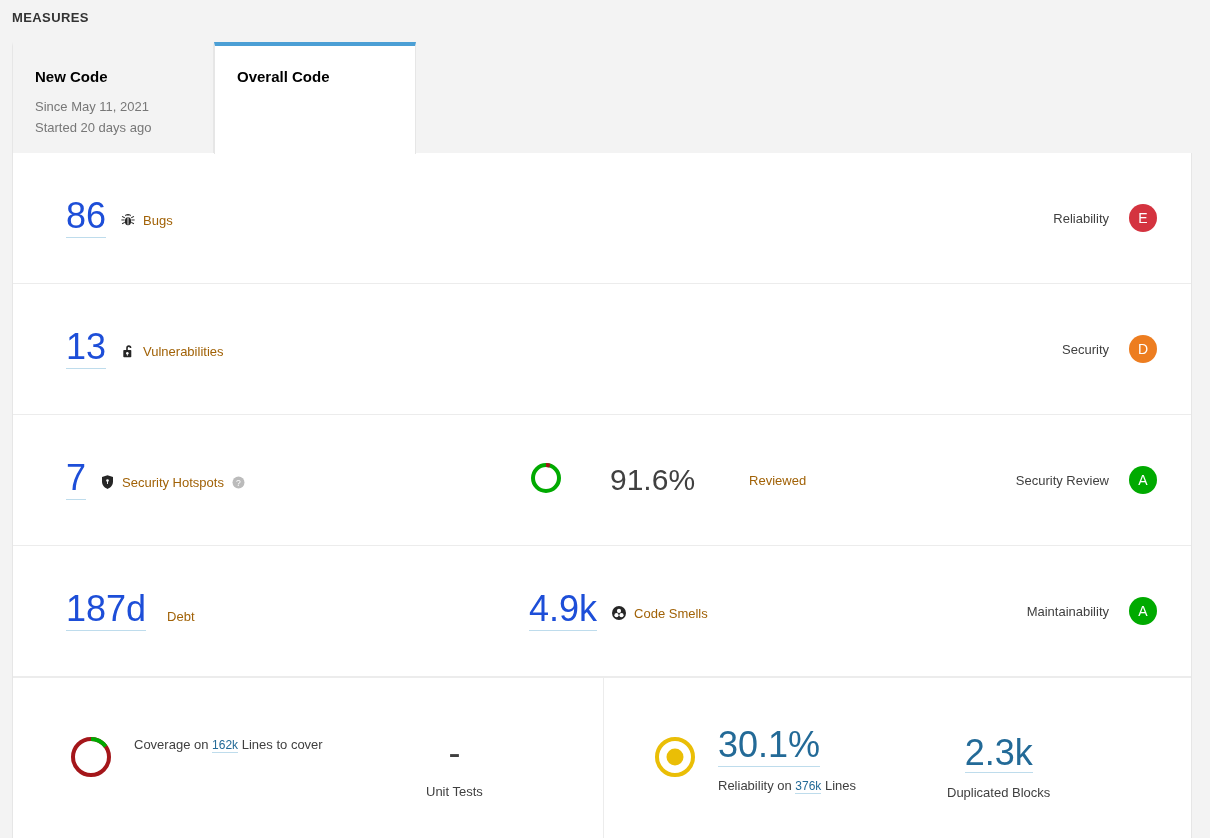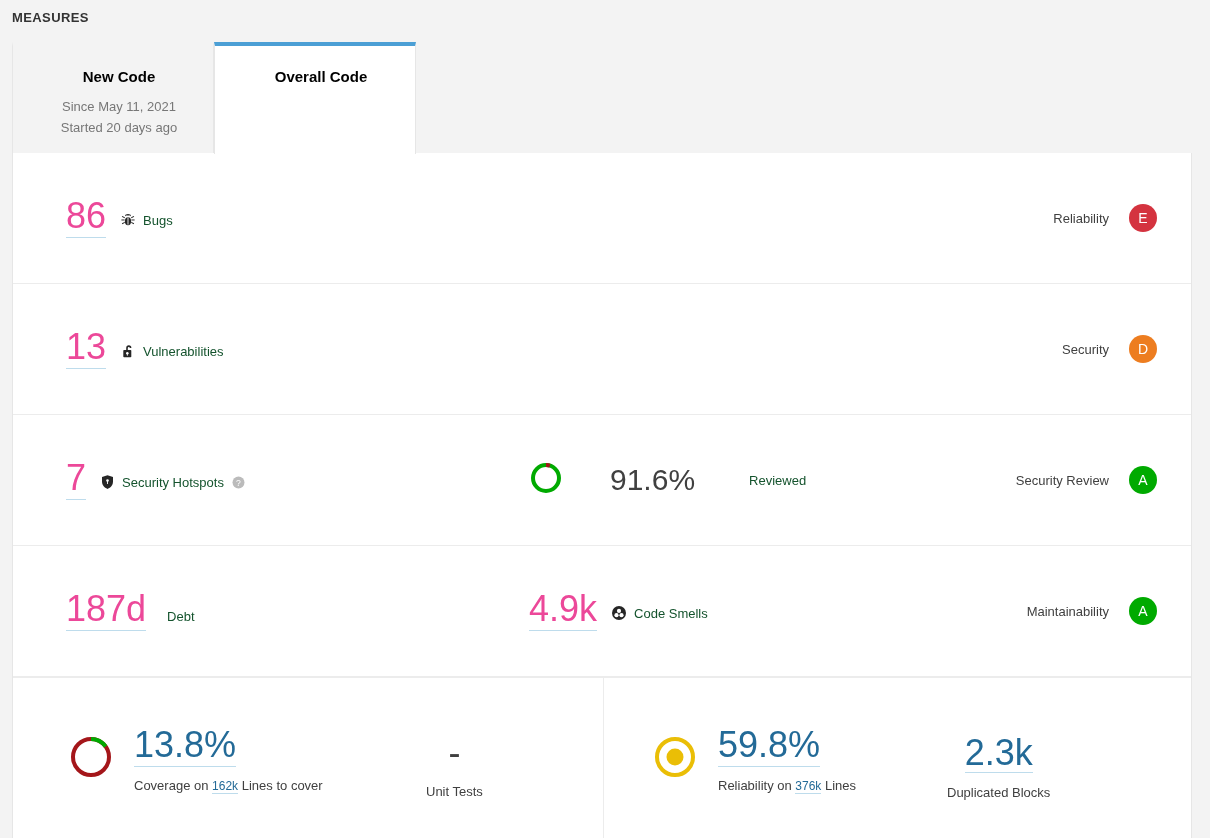--- a/index.html
+++ b/index.html
@@ -35,21 +35,20 @@
   }
   .tab {
     width: 202px;
     padding: 22px 10px 0 22px;
     background: #f3f3f3;
     border: 1px solid #e6e6e6;
     border-bottom: none;
     border-top: 4px solid transparent;
     cursor: pointer;
     position: relative;
-    text-align: center;
   }
   .tab + .tab { margin-left: 0; border-left: none; }
   .tab.active {
     background: #fff;
     border-top: 4px solid #4b9fd5;
     border-left: 1px solid #e6e6e6;
     z-index: 3;
   }
   .tab-name {
     font-size: 15px;
@@ -88,31 +87,31 @@
     display: flex;
     align-items: baseline;
     position: absolute;
   }
   .cell-main  { left: 53px; }
   .cell-second{ left: 505px; }
 
   .big-link {
     font-size: 36px;
     line-height: 36px;
-    color: #ec4899;
+    color: #1d4ed8;
     text-decoration: none;
     border-bottom: 1px solid #bedcec;
     padding-bottom: 3px;
     cursor: pointer;
   }
 
   .metric-label {
     margin-left: 14px;
     font-size: 13px;
-    color: #14532d;
+    color: #a16207;
     display: flex;
     align-items: center;
     white-space: nowrap;
   }
   .metric-label .ico { margin-right: 7px; display: inline-flex; }
 
   
   .rating-wrap {
     position: absolute;
     right: 34px;
@@ -353,21 +352,20 @@
 
       <div class="split-half left">
         <div class="cov-block" style="left:53px; top:48px;">
           <span class="donut-holder">
             <svg width="50" height="50" viewBox="0 0 50 50" aria-hidden="true">
               <circle cx="25" cy="25" r="18" fill="none" stroke="#a4161a" stroke-width="4"></circle>
               <path d="M25 7 A18 18 0 0 1 39.6 14.5" fill="none" stroke="#00aa00" stroke-width="4"></path>
             </svg>
           </span>
           <span class="cov-text">
-            <a class="cov-pct">13.8%</a>
             <span class="cov-sub">
               <span>Coverage on</span>
               <a>162k</a>
               <span>Lines to cover</span>
             </span>
           </span>
         </div>
 
         <div class="plain-col" style="left:413px; top:56px;">
           <span class="plain-val">-</span>
@@ -377,21 +375,21 @@
 
       <div class="split-half right">
         <div class="cov-block" style="left:46px; top:48px;">
           <span class="donut-holder">
             <svg width="50" height="50" viewBox="0 0 50 50" aria-hidden="true">
               <circle cx="25" cy="25" r="18" fill="none" stroke="#eabe06" stroke-width="4"></circle>
               <circle cx="25" cy="25" r="8.5" fill="#eabe06"></circle>
             </svg>
           </span>
           <span class="cov-text">
-            <a class="cov-pct">59.8%</a>
+            <a class="cov-pct">30.1%</a>
             <span class="cov-sub">
               <span>Reliability on</span>
               <a>376k</a>
               <span>Lines</span>
             </span>
           </span>
         </div>
 
         <div class="plain-col" style="left:343px; top:56px;">
           <a class="plain-val link">2.3k</a>

